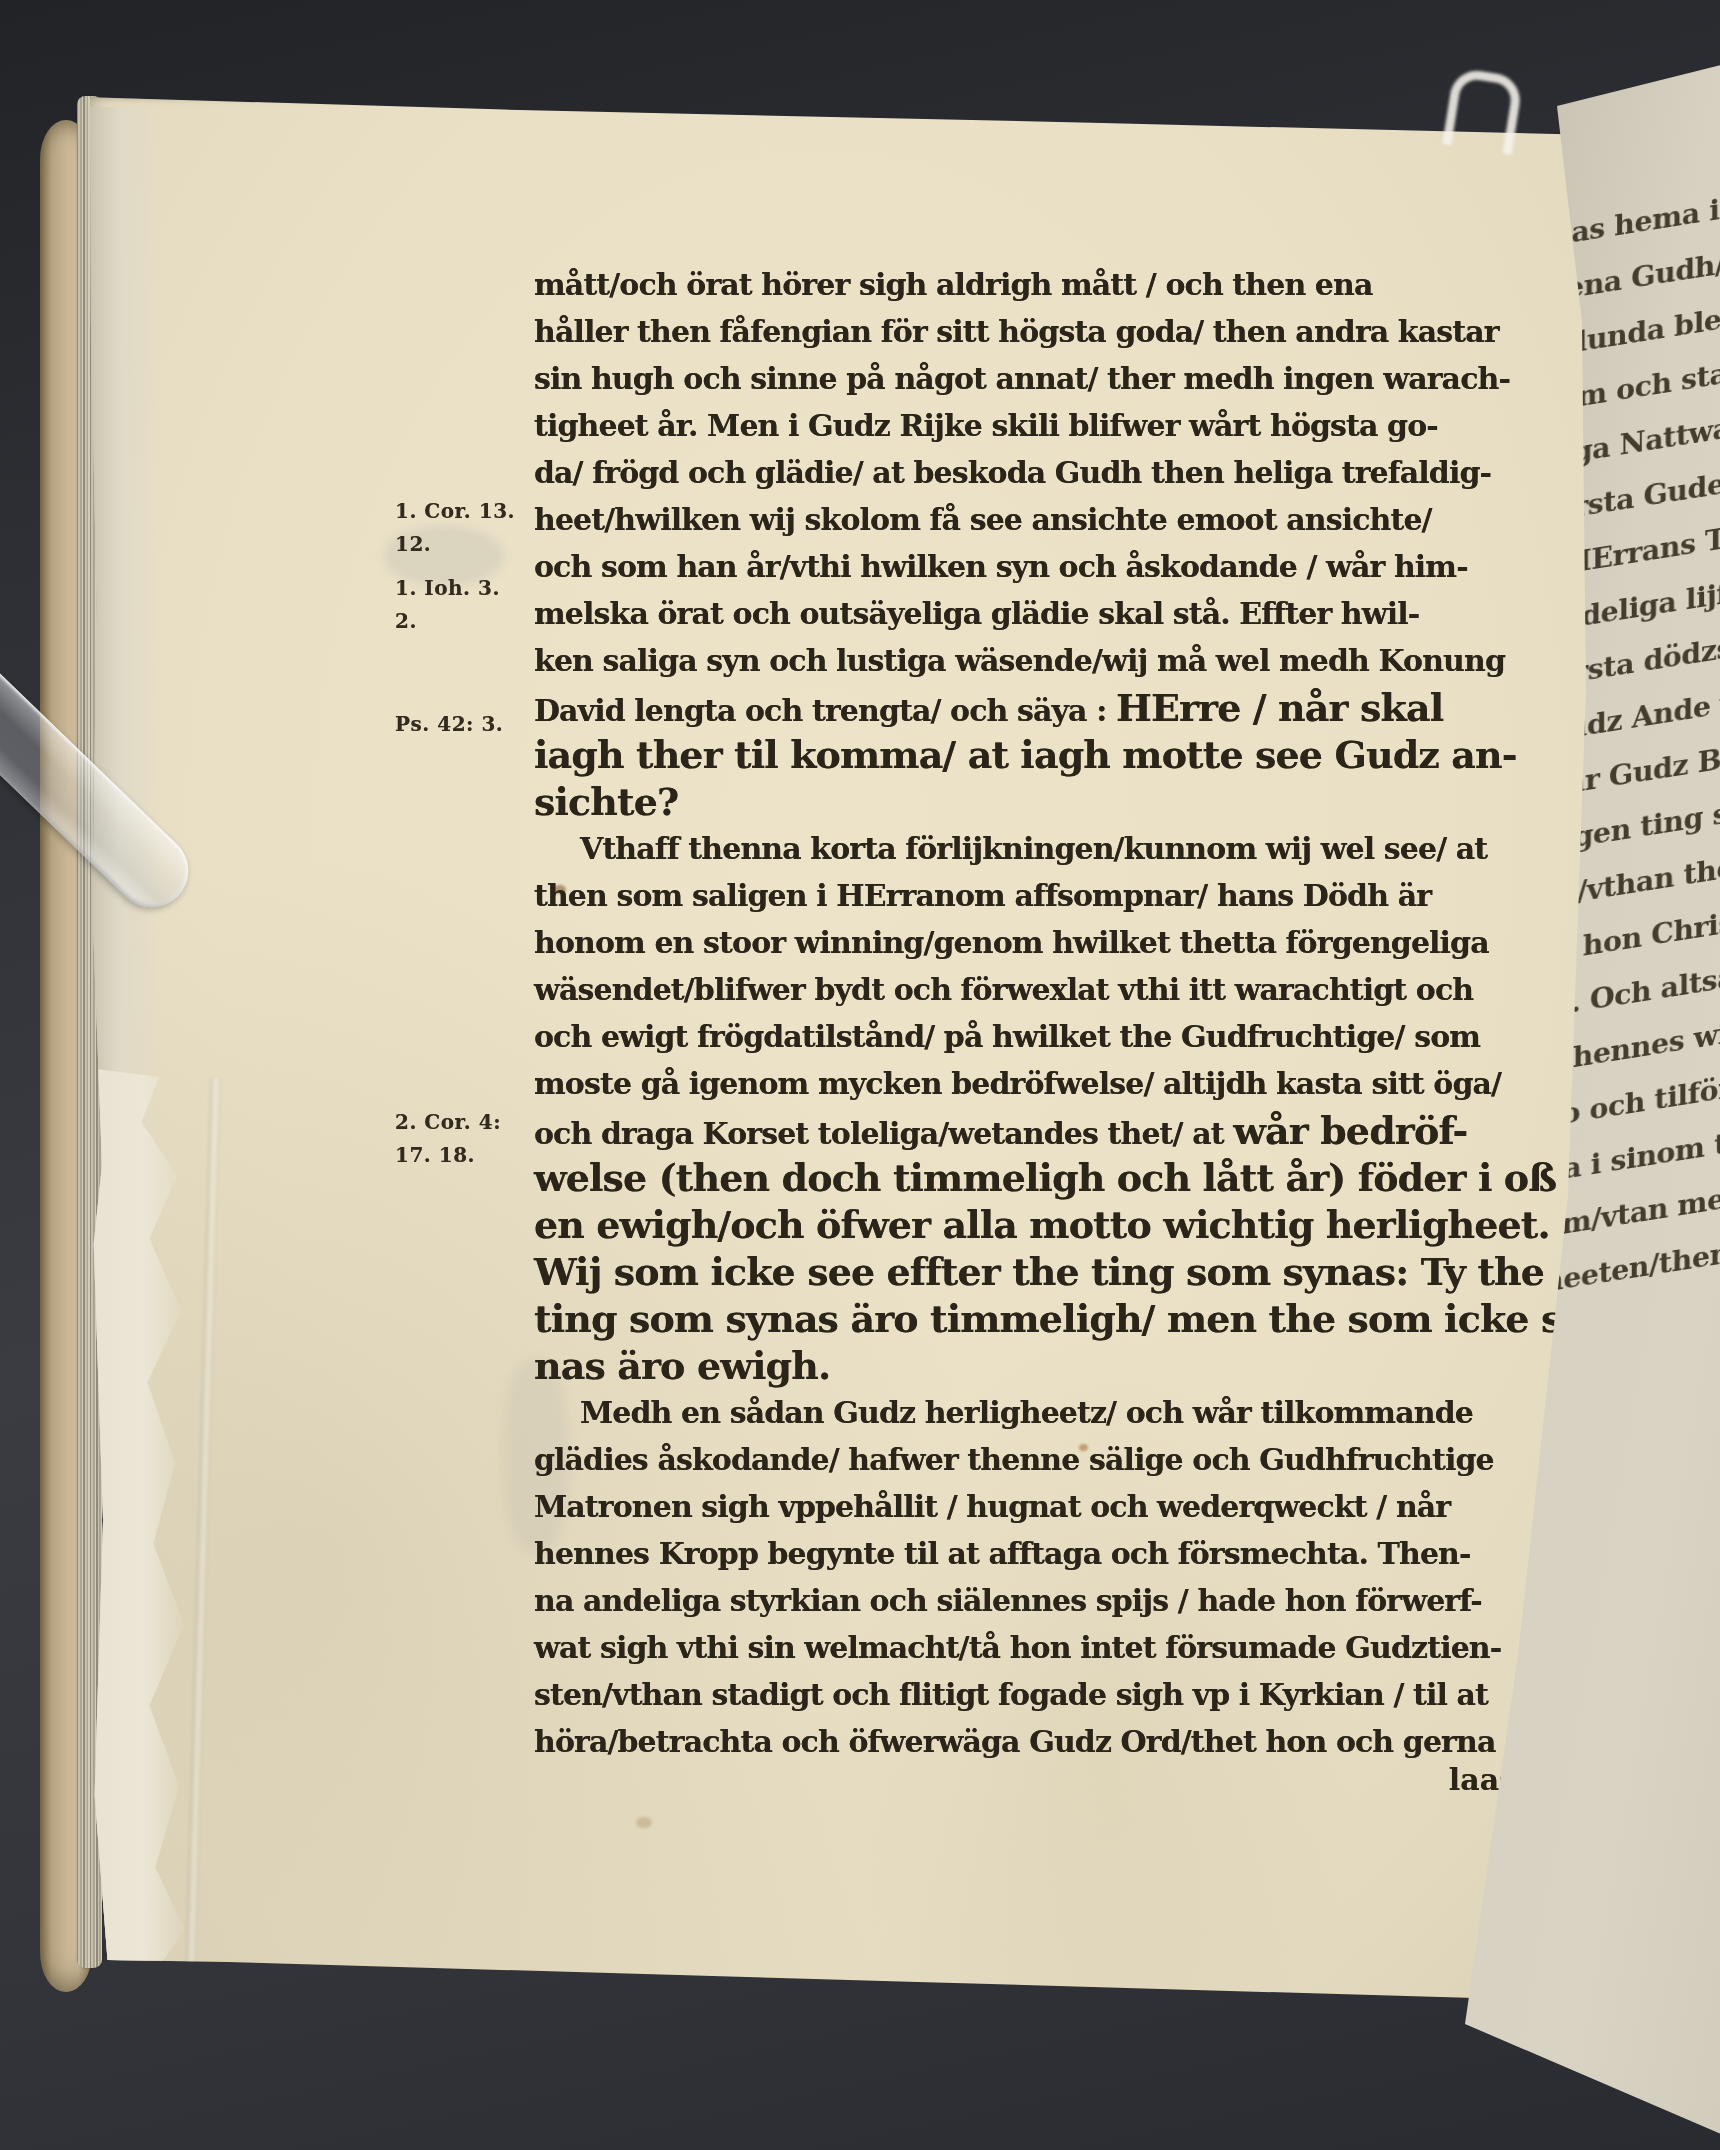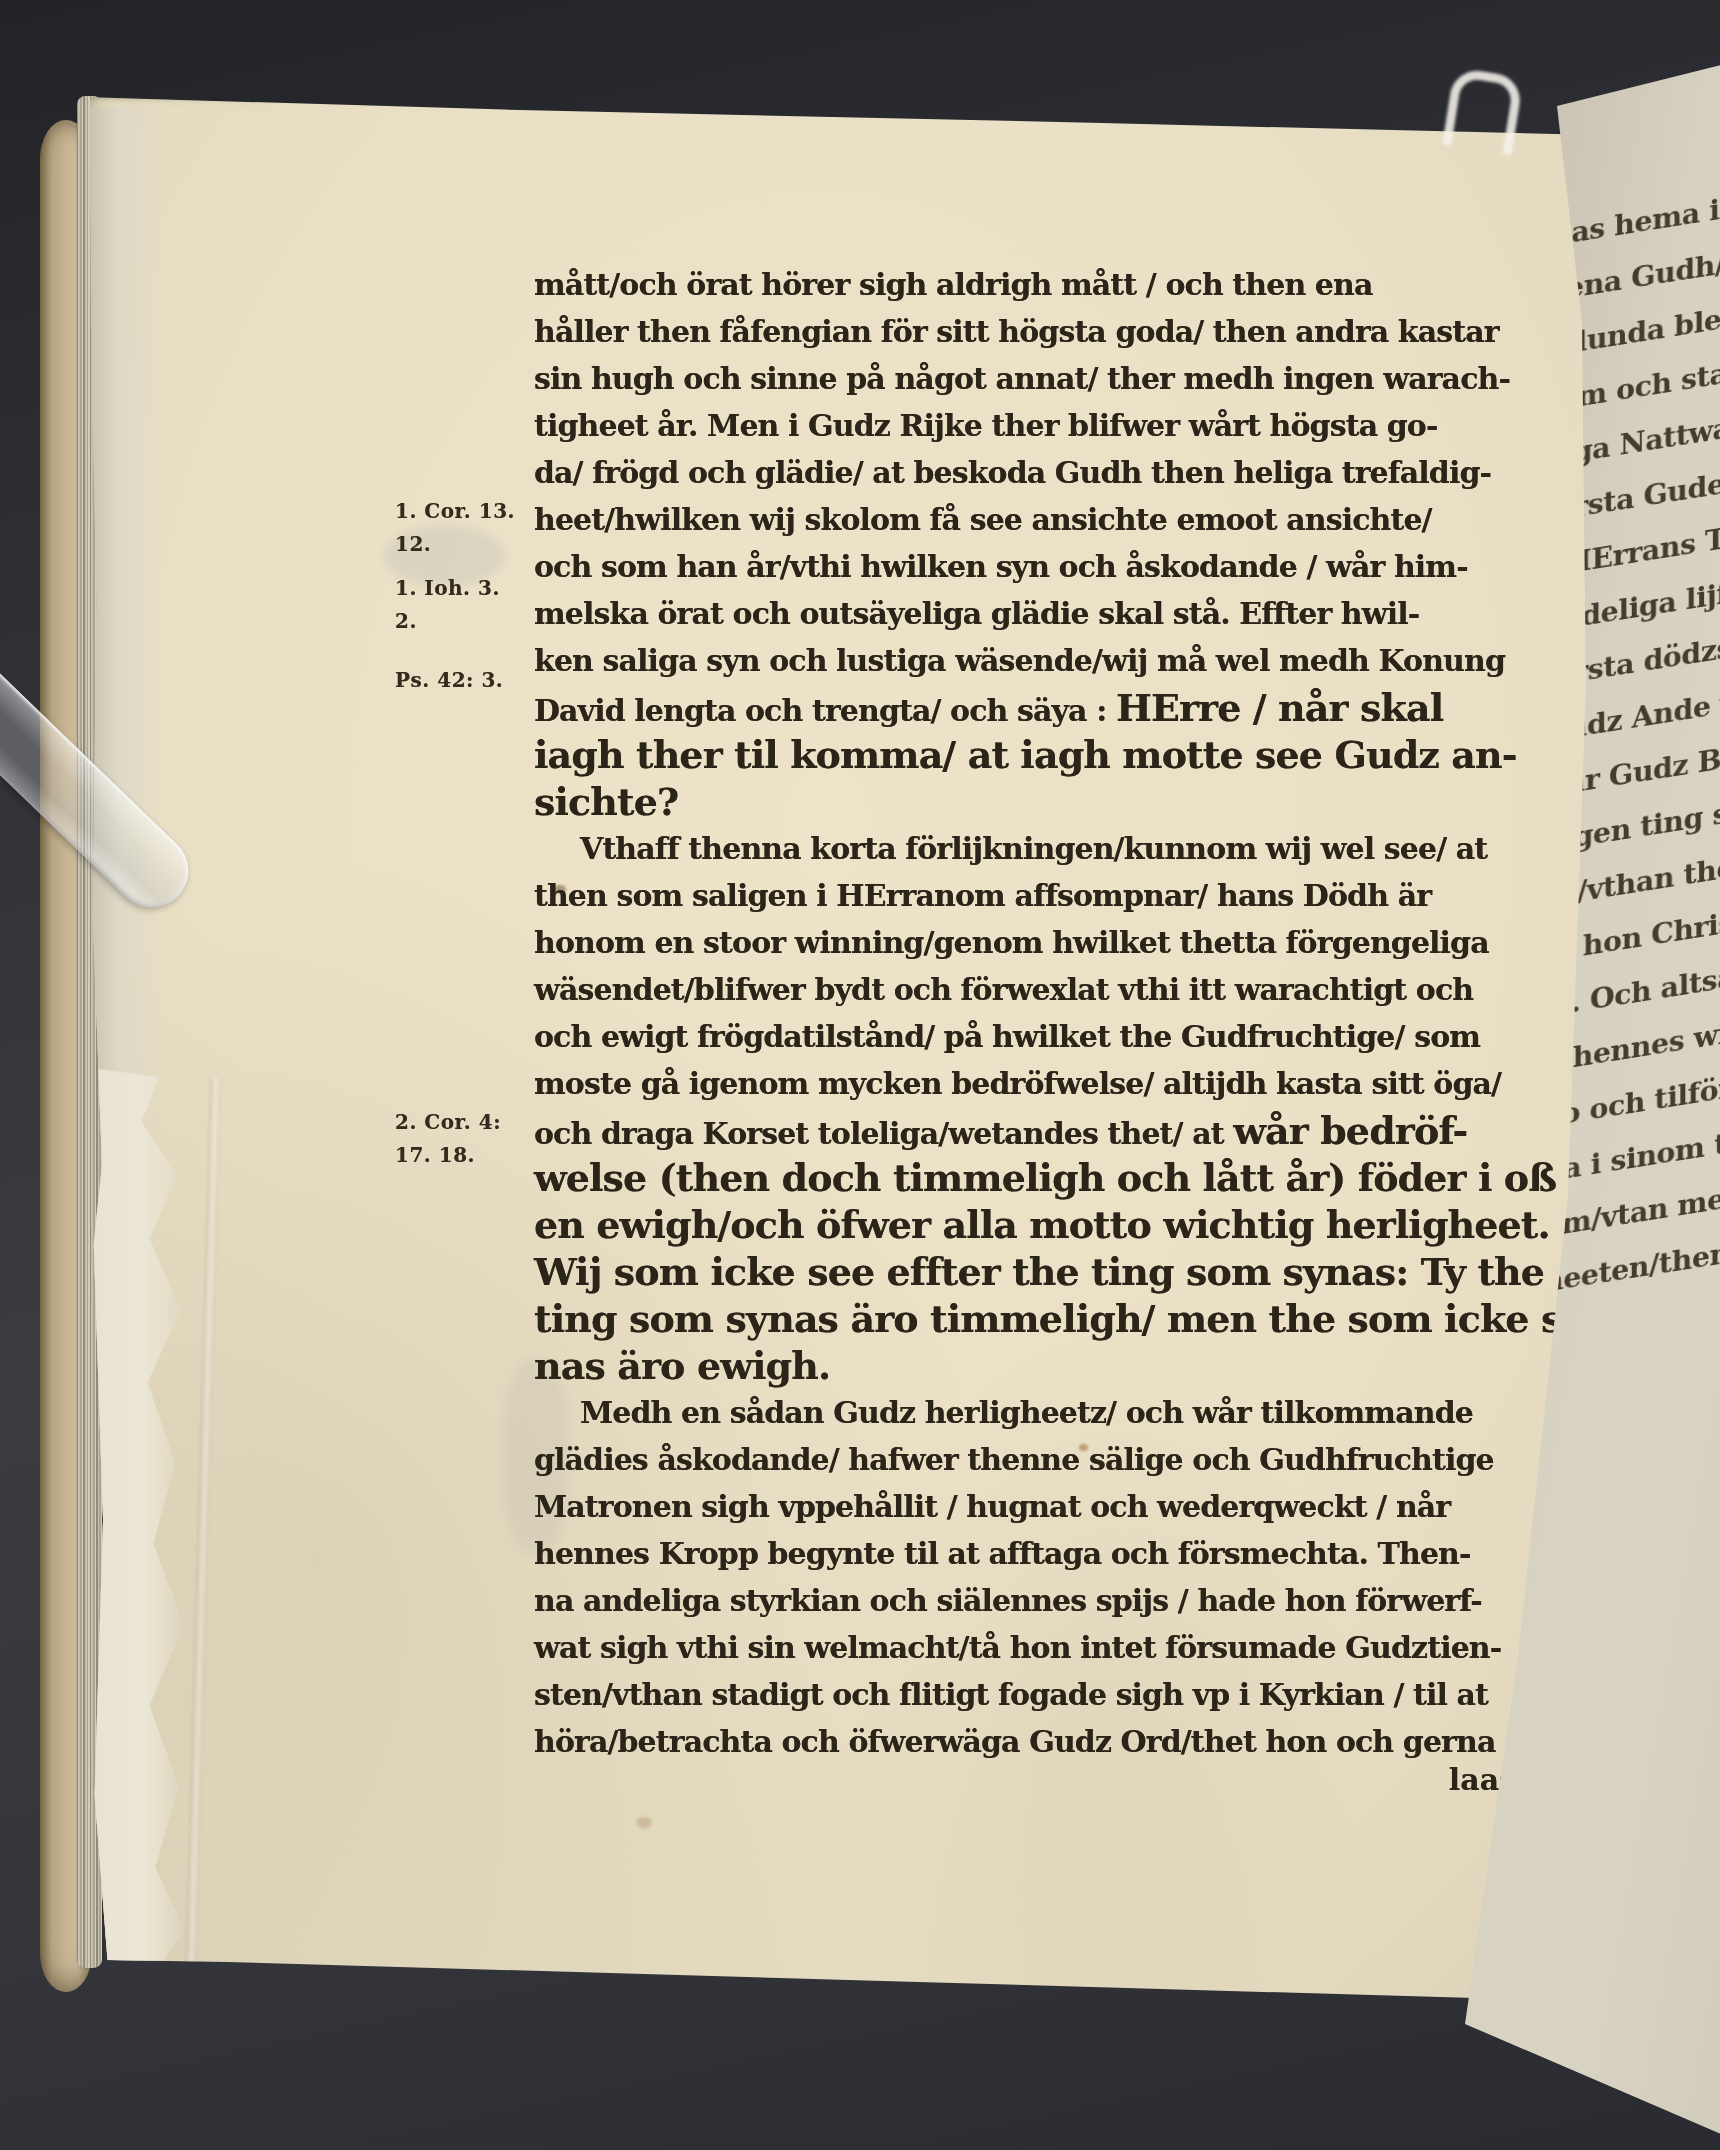--- a/index.html
+++ b/index.html
@@ -52,21 +52,21 @@
     text-shadow:0 0 0.5px rgba(43,36,24,.65);}
   .tl .lg{font-size:38px;letter-spacing:-0.9px;}
   .tl.ind{padding-left:46px;}
   .catchword{position:absolute;left:437px;top:1668px;width:989px;text-align:right;
     padding-right:29px;font-size:30px;font-weight:700;color:#2b2418;
     text-shadow:0 0 0.5px rgba(43,36,24,.65);}
   
   .mnote{position:absolute;left:305px;width:129px;color:#332b1d;
     font-size:20px;line-height:33px;font-weight:700;letter-spacing:0.5px;
     text-shadow:0 0 0.5px rgba(51,43,29,.5);}
-  .mn1{top:401px;} .mn2{top:478px;} .mn3{top:570px;} .mn4{top:1012px;}
+  .mn1{top:401px;} .mn2{top:478px;} .mn3{top:614px;} .mn4{top:1012px;}
   .mnote .sub{display:block;padding-right:15.6px;}
   
   .thread{position:absolute;left:1448px;top:72px;width:52px;height:69px;
     border:9.2px solid rgba(246,243,236,.88);border-bottom:none;border-radius:27px 27px 0 0;
     transform:rotate(9deg);filter:blur(1.8px);z-index:3;}
   
   .right-page{position:absolute;left:1426px;top:44px;width:295px;height:2097px;z-index:4;
     background:linear-gradient(100deg,#b4ad9d 0%,#c9c2b2 16%,#d7d1c1 45%,#d9d3c3 75%,#d2ccbc 100%);
     clip-path:polygon(131px 62px,295px 21px,295px 2090px,39px 1980px,92px 1612px,
       142px 1152px,160px 646px,156px 278px);
@@ -113,21 +113,21 @@
     </div>
     <div class="mnote mn4">
       <span class="sub0">2. Cor. 4:</span>
       <span class="sub">17. 18.</span>
     </div>
 
     <div class="text-block">
         <div class="tl"><span>mått/och örat hörer sigh aldrigh mått / och then ena</span></div>
         <div class="tl"><span>håller then fåfengian för sitt högsta goda/ then andra kastar</span></div>
         <div class="tl"><span>sin hugh och sinne på något annat/ ther medh ingen warach-</span></div>
-        <div class="tl"><span>tigheet år.  Men i Gudz Rijke ther blifwer wårt högsta go-</span></div>
+        <div class="tl"><span>tigheet år.  Men i Gudz Rijke skili blifwer wårt högsta go-</span></div>
         <div class="tl"><span>da/ frögd och glädie/ at beskoda Gudh then heliga trefaldig-</span></div>
         <div class="tl"><span>heet/hwilken wij skolom få see ansichte emoot ansichte/</span></div>
         <div class="tl"><span>och som han år/vthi hwilken syn och åskodande / wår him-</span></div>
         <div class="tl"><span>melska örat och outsäyeliga glädie skal stå.  Effter hwil-</span></div>
         <div class="tl"><span>ken saliga syn och lustiga wäsende/wij må wel medh Konung</span></div>
         <div class="tl"><span>David lengta och trengta/ och säya : </span><span class="lg">HErre / når skal</span></div>
         <div class="tl"><span class="lg">iagh ther til komma/ at iagh motte see Gudz an-</span></div>
         <div class="tl"><span class="lg">sichte?</span></div>
         <div class="tl ind"><span>Vthaff thenna korta förlijkningen/kunnom wij wel see/ at</span></div>
         <div class="tl"><span>then som saligen i HErranom affsompnar/ hans Dödh är</span></div>

